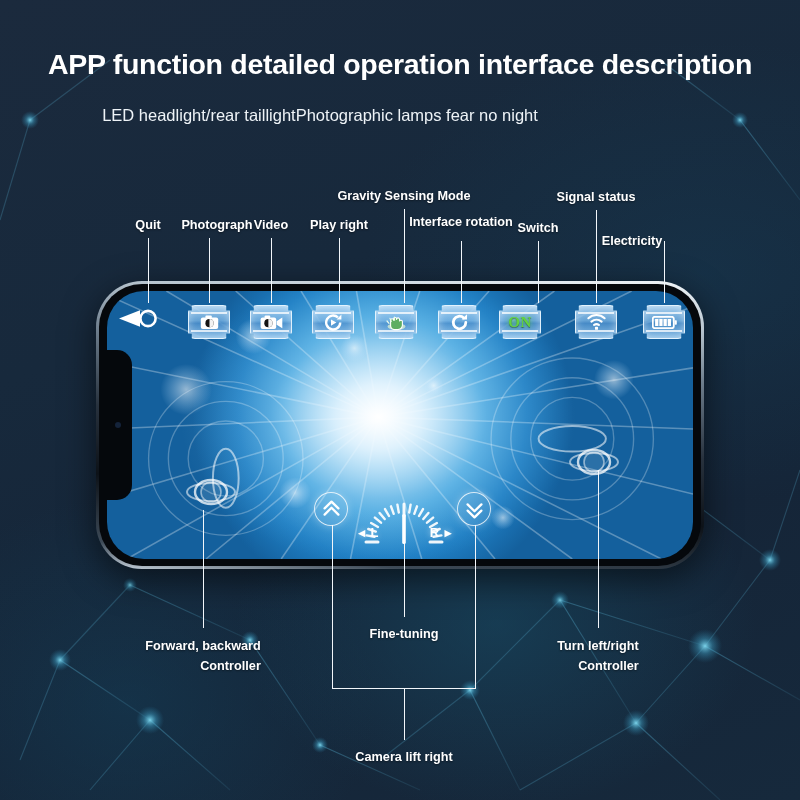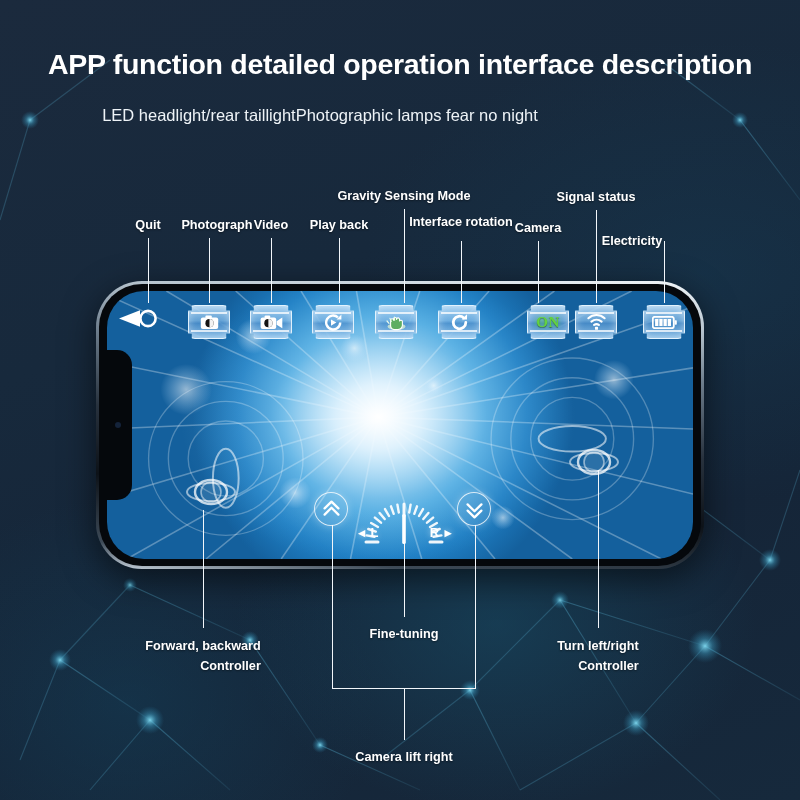--- a/index.html
+++ b/index.html
@@ -282,27 +282,27 @@
     </div>
   </div>
 
   <div id="overlay">
       <div class="lbl" style="left: 148px; top: 218px;">Quit</div>
       <div class="lead" style="left: 148px; top: 238px; height: 65px;"></div>
       <div class="lbl" style="left: 209px; top: 218px; margin-left: 8px;">Photograph</div>
       <div class="lead" style="left: 209px; top: 238px; height: 65px;"></div>
       <div class="lbl" style="left: 271px; top: 218px;">Video</div>
       <div class="lead" style="left: 271px; top: 238px; height: 65px;"></div>
-      <div class="lbl" style="left: 339px; top: 218px;">Play back</div>
+      <div class="lbl" style="left: 339px; top: 218px;">Play right</div>
       <div class="lead" style="left: 339px; top: 238px; height: 65px;"></div>
       <div class="lbl" style="left: 404px; top: 189px;">Gravity Sensing Mode</div>
       <div class="lead" style="left: 404px; top: 209px; height: 94px;"></div>
       <div class="lbl" style="left: 461px; top: 215px;">Interface rotation</div>
       <div class="lead" style="left: 461px; top: 241px; height: 62px;"></div>
-      <div class="lbl" style="left: 538px; top: 221px;">Camera</div>
+      <div class="lbl" style="left: 538px; top: 221px;">Switch</div>
       <div class="lead" style="left: 538px; top: 241px; height: 62px;"></div>
       <div class="lbl" style="left: 596px; top: 190px;">Signal status</div>
       <div class="lead" style="left: 596px; top: 210px; height: 93px;"></div>
       <div class="lbl" style="left: 632px; top: 221px; margin-top: 13px;">Electricity</div>
       <div class="lead" style="left: 664px; top: 241px; height: 62px;"></div>
       <div id="quit-icon" style="left: 138px;">
         <svg width="40" height="21" viewBox="0 0 40 21">
         <path d="M1 10.5 L22 2.2 L22 18.8 Z" fill="#ffffff"></path>
         <circle cx="30" cy="10.5" r="7.6" fill="none" stroke="#ffffff" stroke-width="2.6"></circle>
         </svg>
@@ -359,21 +359,21 @@
       <div class="icon-btn" style="left: 459px;">
         <div class="icon-body">
           <div class="icon-glyph">
             <svg width="19" height="19" viewBox="0 0 19 19">
         <path d="M15.8 9.5 a6.3 6.3 0 1 1 -2.0 -4.6" fill="none" stroke="#ffffff" stroke-width="2.8" stroke-linecap="round"></path>
         <path d="M17.0 1.2 L17.0 6.6 L11.6 6.6 Z" fill="#ffffff"></path>
             </svg>
           </div>
         </div>
       </div>
-      <div class="icon-btn" style="left: 520px; margin-left: 28px;">
+      <div class="icon-btn" style="left: 520px;">
         <div class="icon-body">
           <div class="icon-glyph">
             <span class="on-text">ON</span>
           </div>
         </div>
       </div>
       <div class="icon-btn" style="left: 596px;">
         <div class="icon-body">
           <div class="icon-glyph">
             <svg width="19" height="16" viewBox="0 0 19 16">

